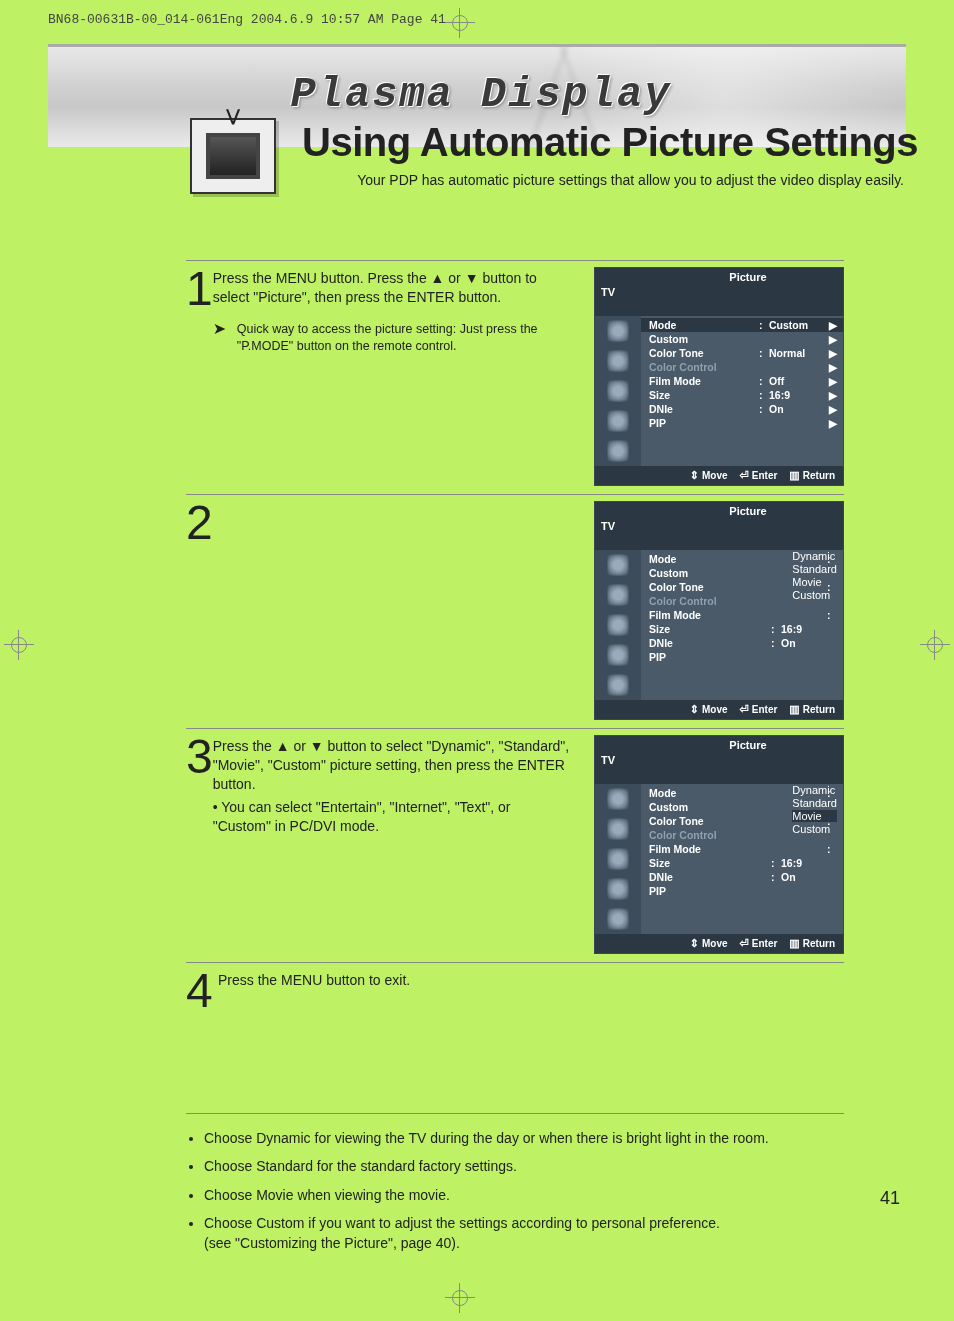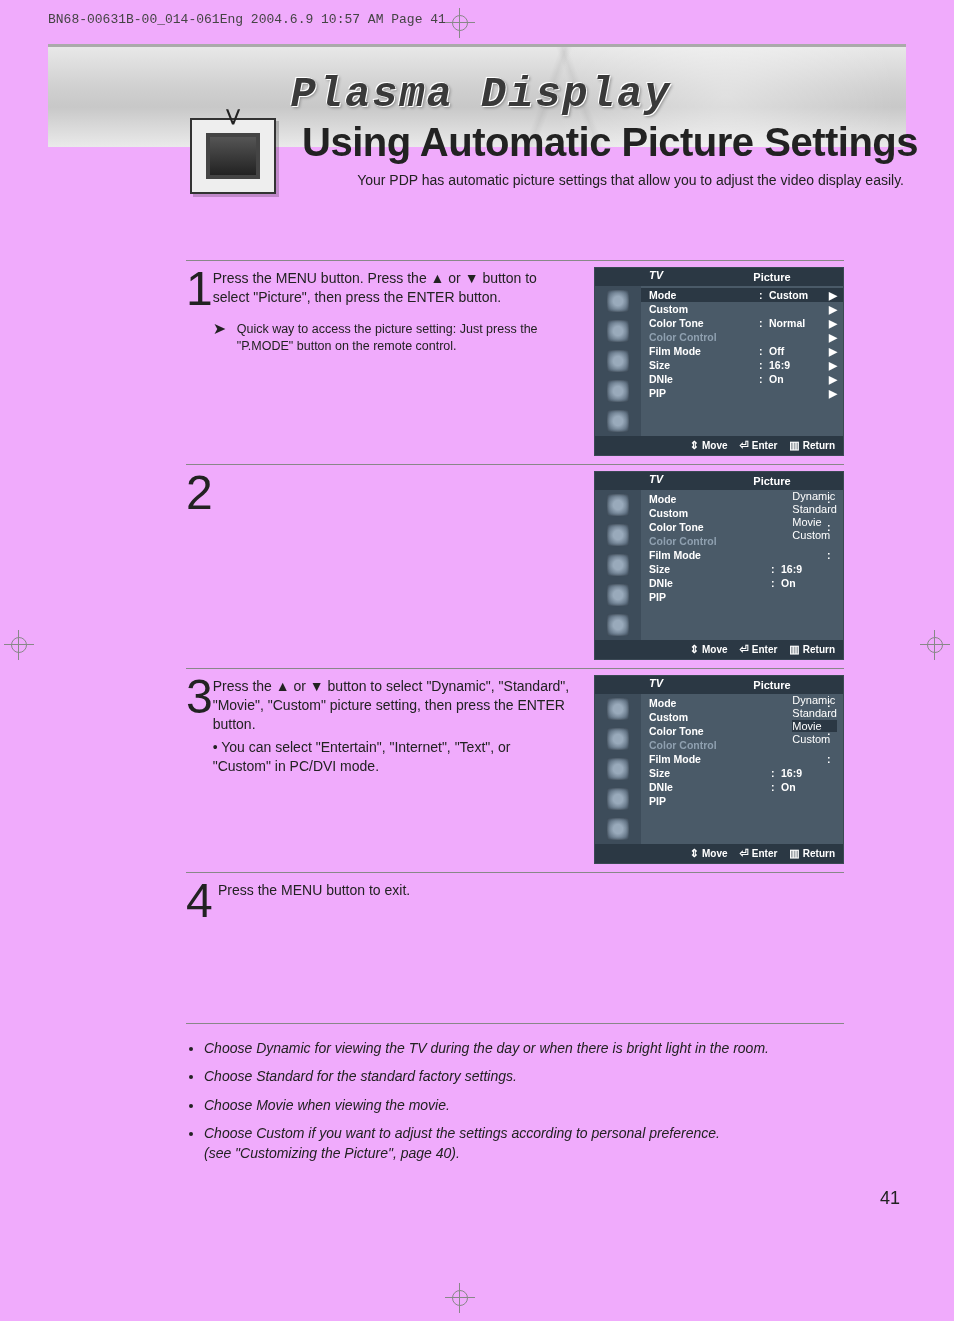--- a/index.html
+++ b/index.html
@@ -6,21 +6,21 @@
     margin: 0;
     padding: 0;
     background: #f0f0f0;
     font-family: "Helvetica Neue", Arial, sans-serif;
     color: #222;
   }
   .page {
     width: 954px;
     height: 1321px;
     margin: 0 auto;
-    background: #f0abfc;
+    background: #bef264;
     position: relative;
     box-sizing: border-box;
   }
   .print-header {
     position: absolute;
     top: 12px;
     left: 48px;
     font-family: "Courier New", monospace;
     font-size: 13px;
     color: #444;
@@ -191,23 +191,21 @@
     border: 1px solid #3a4854;
   }
   .osd-header {
     display: flex;
     background: #2b3844;
     font-weight: bold;
     font-size: 11px;
   }
   .osd-header .tv-lbl {
     width: 46px;
-    padding: 1px 6px;
-    font-style: italic;
-    margin-left: 48px;
+    padding: 18px 6px;
   }
   .osd-header .title-lbl {
     flex: 1;
     text-align: center;
     padding: 3px;
   }
   .osd-body {
     display: flex;
   }
   .osd-iconcol {
@@ -266,21 +264,21 @@
   }
 
   .notes {
     margin-top: 84px;
     border-top: 1px solid #888;
     padding-top: 14px;
     font-size: 14px;
     line-height: 1.45;
   }
   .notes ul { margin: 0; padding-left: 18px; }
-  .notes li { margin-bottom: 8px; font-style: italic; }
+  .notes li { margin-bottom: 8px; }
 
   .page-number {
     position: absolute;
     bottom: 112px;
     right: 54px;
     font-size: 18px;
   }
 </style>
 </head>
 <body>

